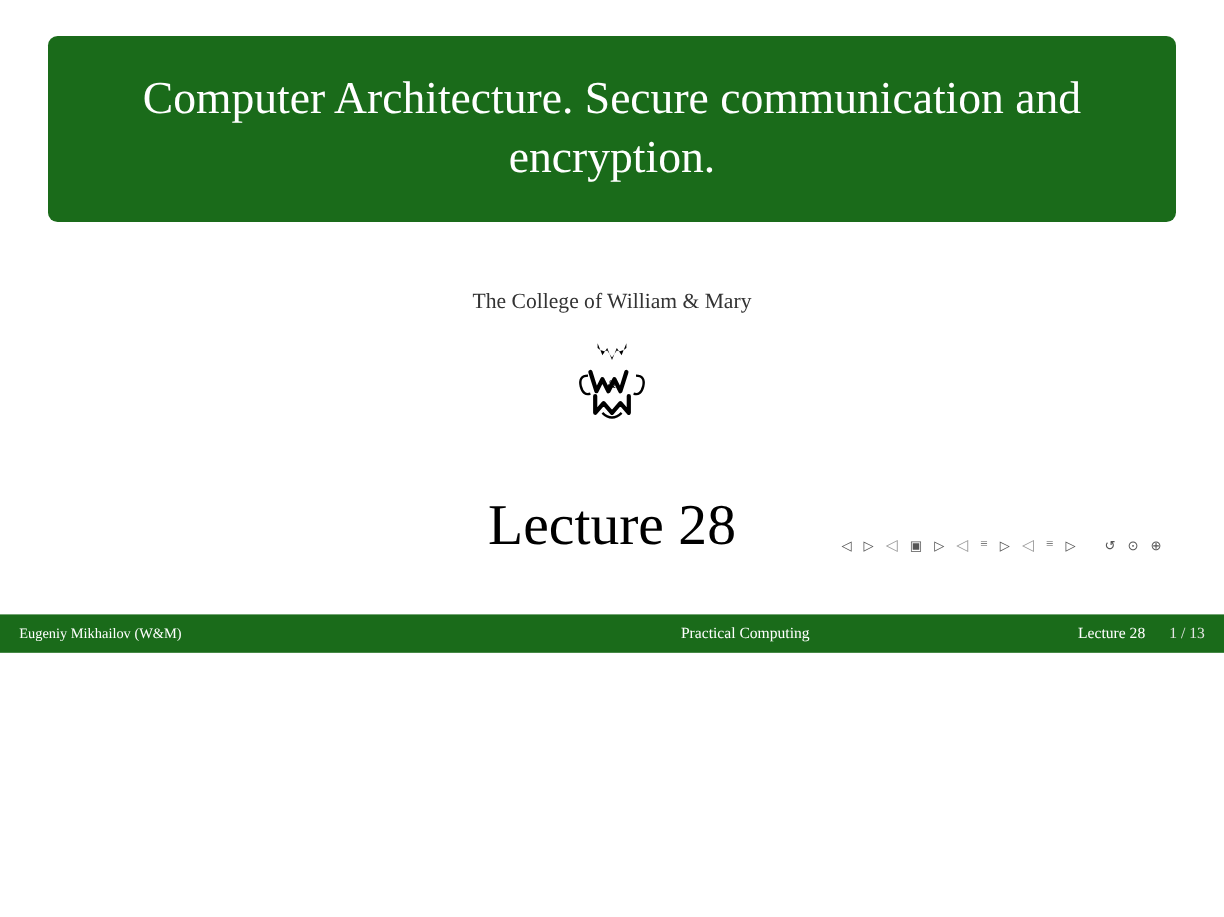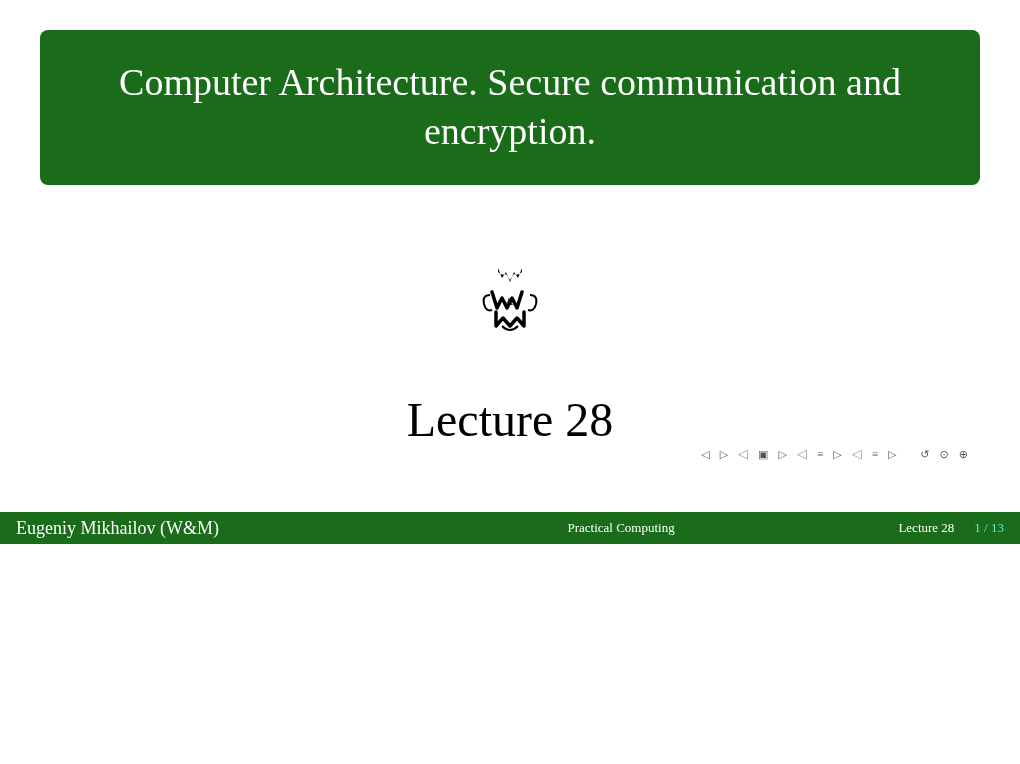--- a/index.html
+++ b/index.html
@@ -119,21 +119,21 @@
       display: flex;
       flex-direction: row;
       align-items: center;
       flex-shrink: 0;
     }
 
     .footer-left {
       flex: 1;
       padding-left: 16px;
       color: #ffffff;
-      font-size: 18px;
+      font-size: 12px;
       font-family: 'Georgia', serif;
     }
 
     .footer-center {
       flex: 1;
       text-align: right;
       color: #ffffff;
       font-size: 13px;
       font-family: 'Georgia', serif;
     }
@@ -147,38 +147,39 @@
       gap: 20px;
     }
 
     .footer-lecture {
       color: #ffffff;
       font-size: 13px;
       font-family: 'Georgia', serif;
     }
 
     .footer-page {
-      color: #5eead4;
+      color: #e5e5e5;
       font-size: 13px;
       font-family: 'Georgia', serif;
     }
   </style>
 </head>
 <body>
 
 <div class="slide-container">
   <div class="slide-main">
 
     <div class="title-box">
       <div class="title-text">Computer Architecture. Secure communication and encryption.</div>
     </div>
 
     <div class="content-area">
 
 
+      <div class="institution">The College of William &amp; Mary</div>
 
       <div class="crest">
         <svg width="80" height="80" viewBox="0 0 80 80" xmlns="http://www.w3.org/2000/svg">
 
           <g transform="translate(40,40)">
 
             <path d="M-12,-32 L-8,-22 L-4,-28 L0,-18 L4,-28 L8,-22 L12,-32 L12,-28 Q8,-24 4,-26 L0,-20 L-4,-26 Q-8,-24 -12,-28 Z" fill="#000"></path>
 
             <path d="M-18,-8 L-13,8 L-8,-2 L-3,8 L2,-2 L7,8 L12,-8" stroke="#000" stroke-width="3.5" fill="none" stroke-linecap="round" stroke-linejoin="round"></path>
 

